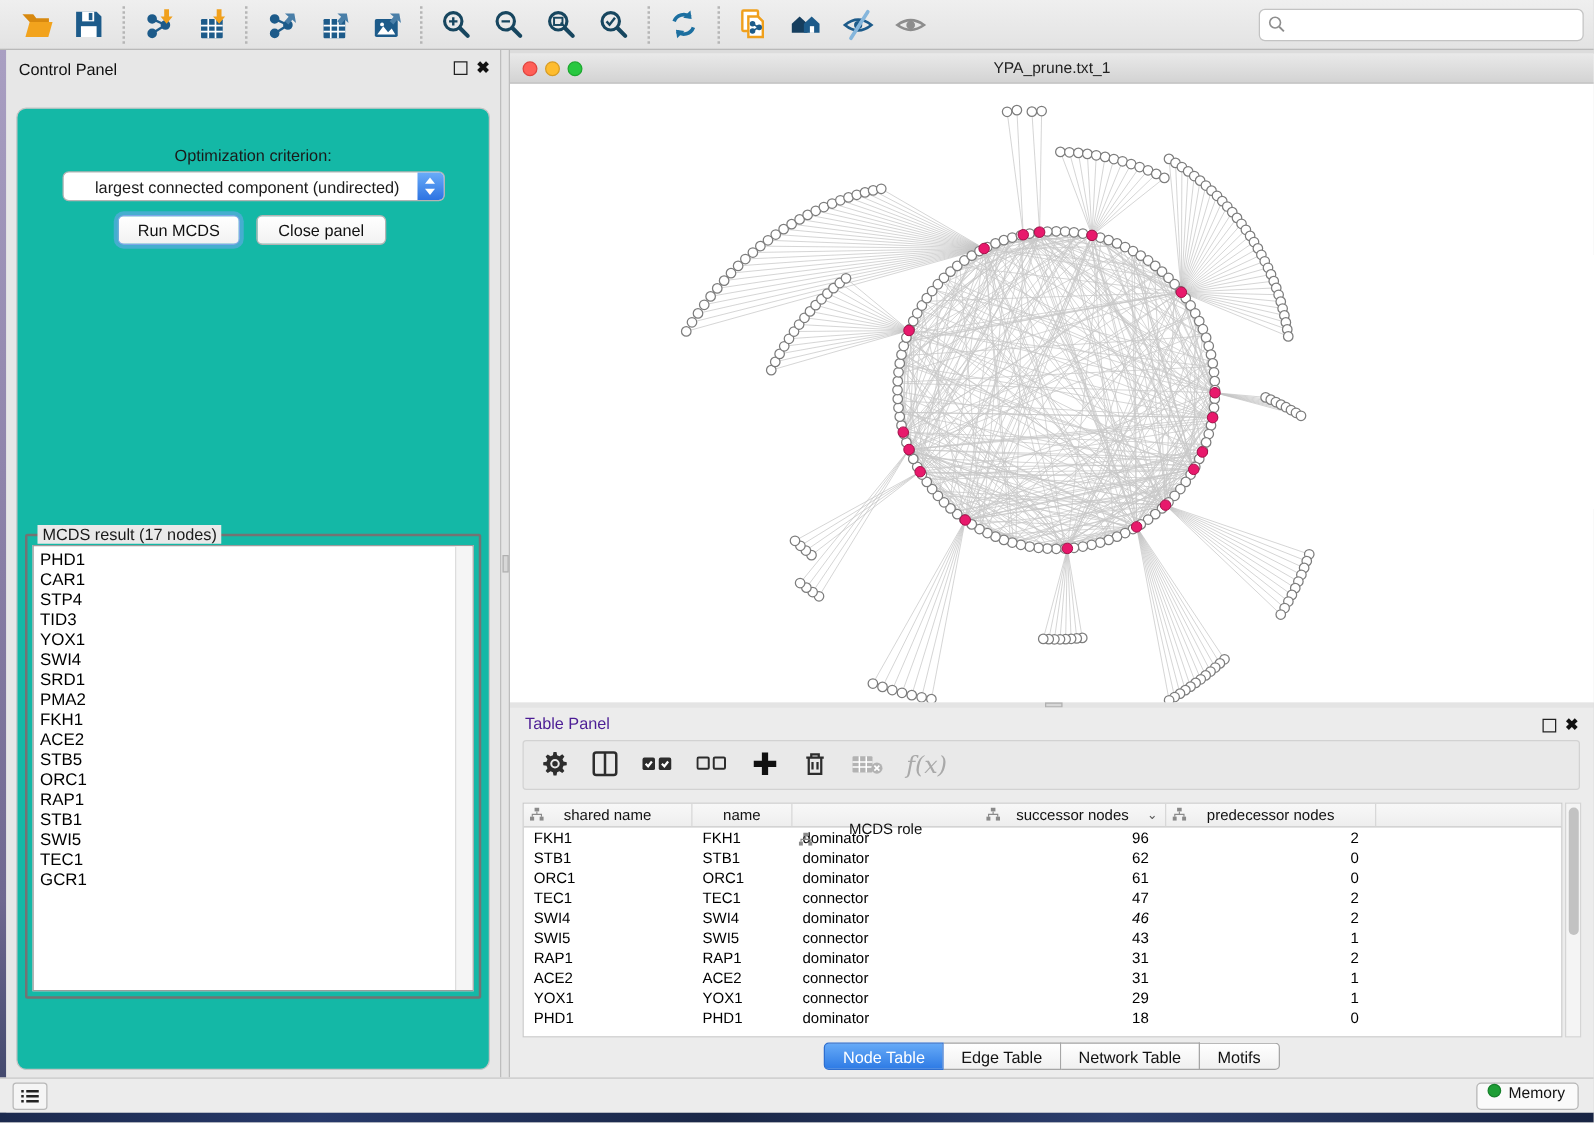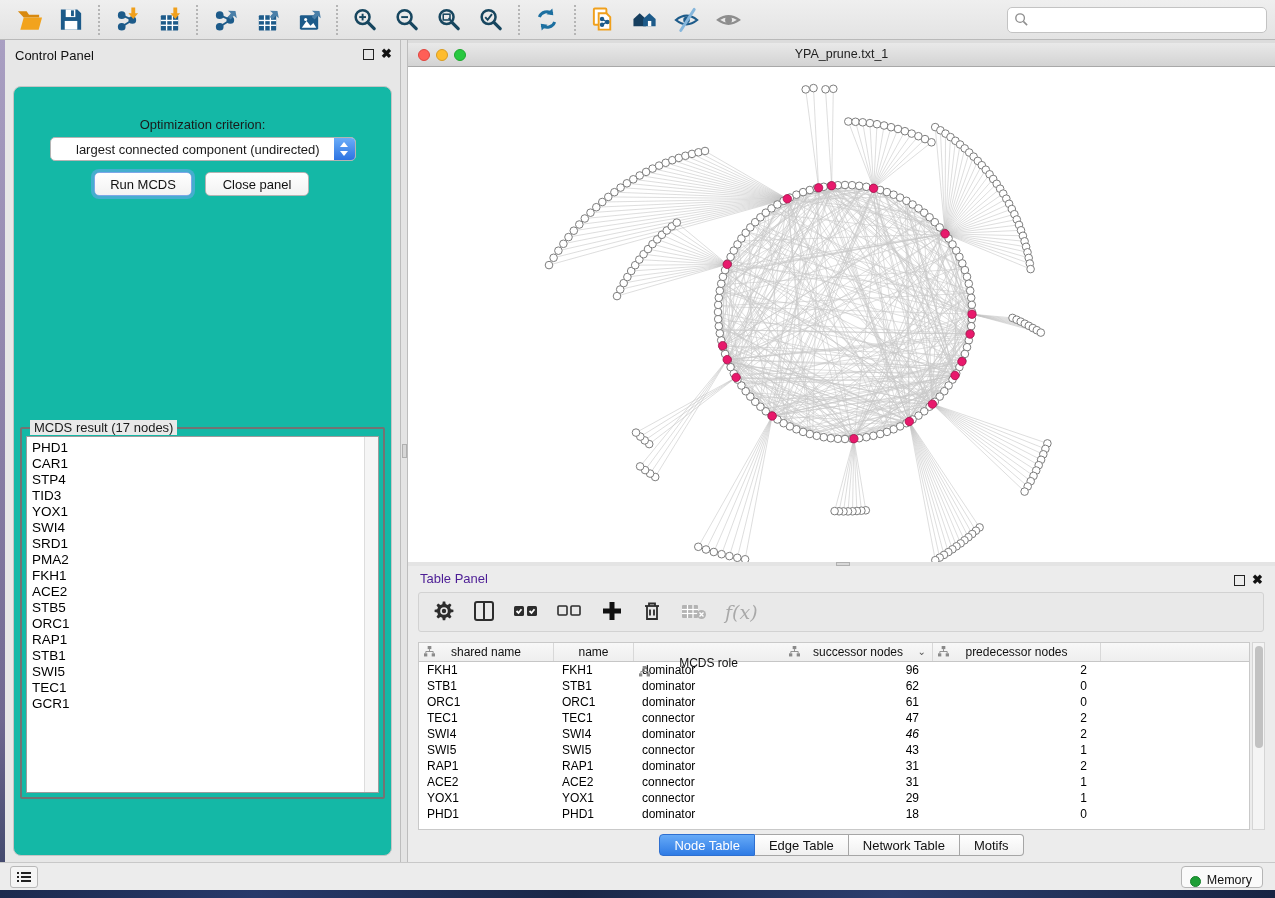--- a/index.html
+++ b/index.html
@@ -102,21 +102,21 @@
   .dt-cell.num { text-align:right; padding-right:14px; padding-left:0; }
   .dt-scroll { position:absolute; left:844px; top:76px; width:13px; height:188px; background:#f4f4f4; border:1px solid #d5d5d5; }
   .dt-thumb { position:absolute; left:1.5px; top:3px; width:8px; height:102px; background:#c2c2c2; border-radius:5px; }
   .tp-tabs { position:absolute; top:268px; left:0; width:100%; display:flex; justify-content:center; }
 
   
   .status-bar { position:absolute; left:0; top:862px; width:1275px; height:28px; background:#ececec; border-top:1px solid #c8c8c8; }
   .list-btn { position:absolute; left:10px; top:3px; width:28px; height:22px; background:#f5f5f5;
     border:1px solid #b8b8b8; border-radius:3px; display:flex; align-items:center; justify-content:center; }
   .memory-btn { position:absolute; right:12px; top:3px; height:22px; padding:0 10px 0 8px; background:#fafafa;
-    border:1px solid #b5b5b5; border-radius:4px; display:flex; align-items:flex-end; gap:6px; font-size:12.5px; color:#111; }
+    border:1px solid #b5b5b5; border-radius:4px; display:flex; align-items:flex-start; gap:6px; font-size:12.5px; color:#111; }
   .mem-dot { width:11px; height:11px; border-radius:50%; background:#1d9e35; border:1px solid #15802a; }
   .list-glyph { width:14px; height:11px; position:relative; }
   .list-glyph i { position:absolute; left:4px; width:10px; height:2px; background:#222; }
   .list-glyph i::before { content:""; position:absolute; left:-4px; width:2px; height:2px; background:#222; }
   .list-glyph i:nth-child(1){top:0} .list-glyph i:nth-child(2){top:4px} .list-glyph i:nth-child(3){top:8px}
 </style>
 </head>
 <body>
 
 <div class="wp-left"></div>

